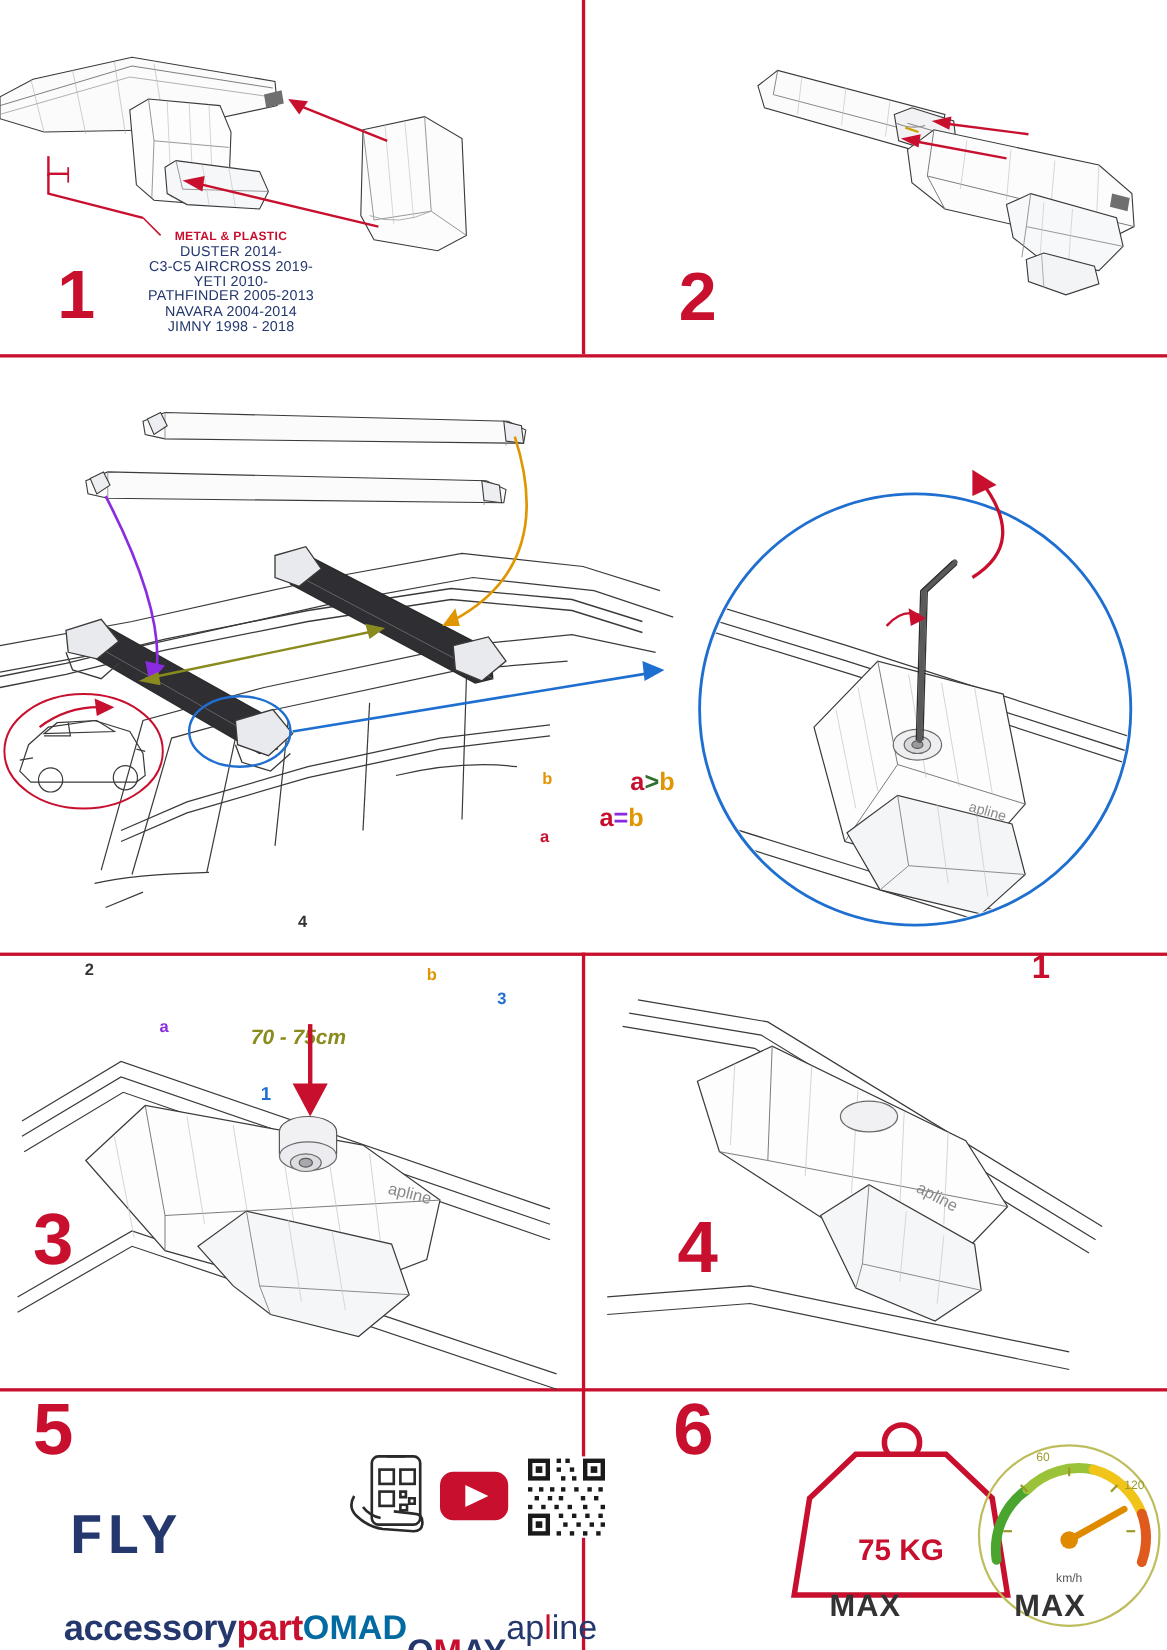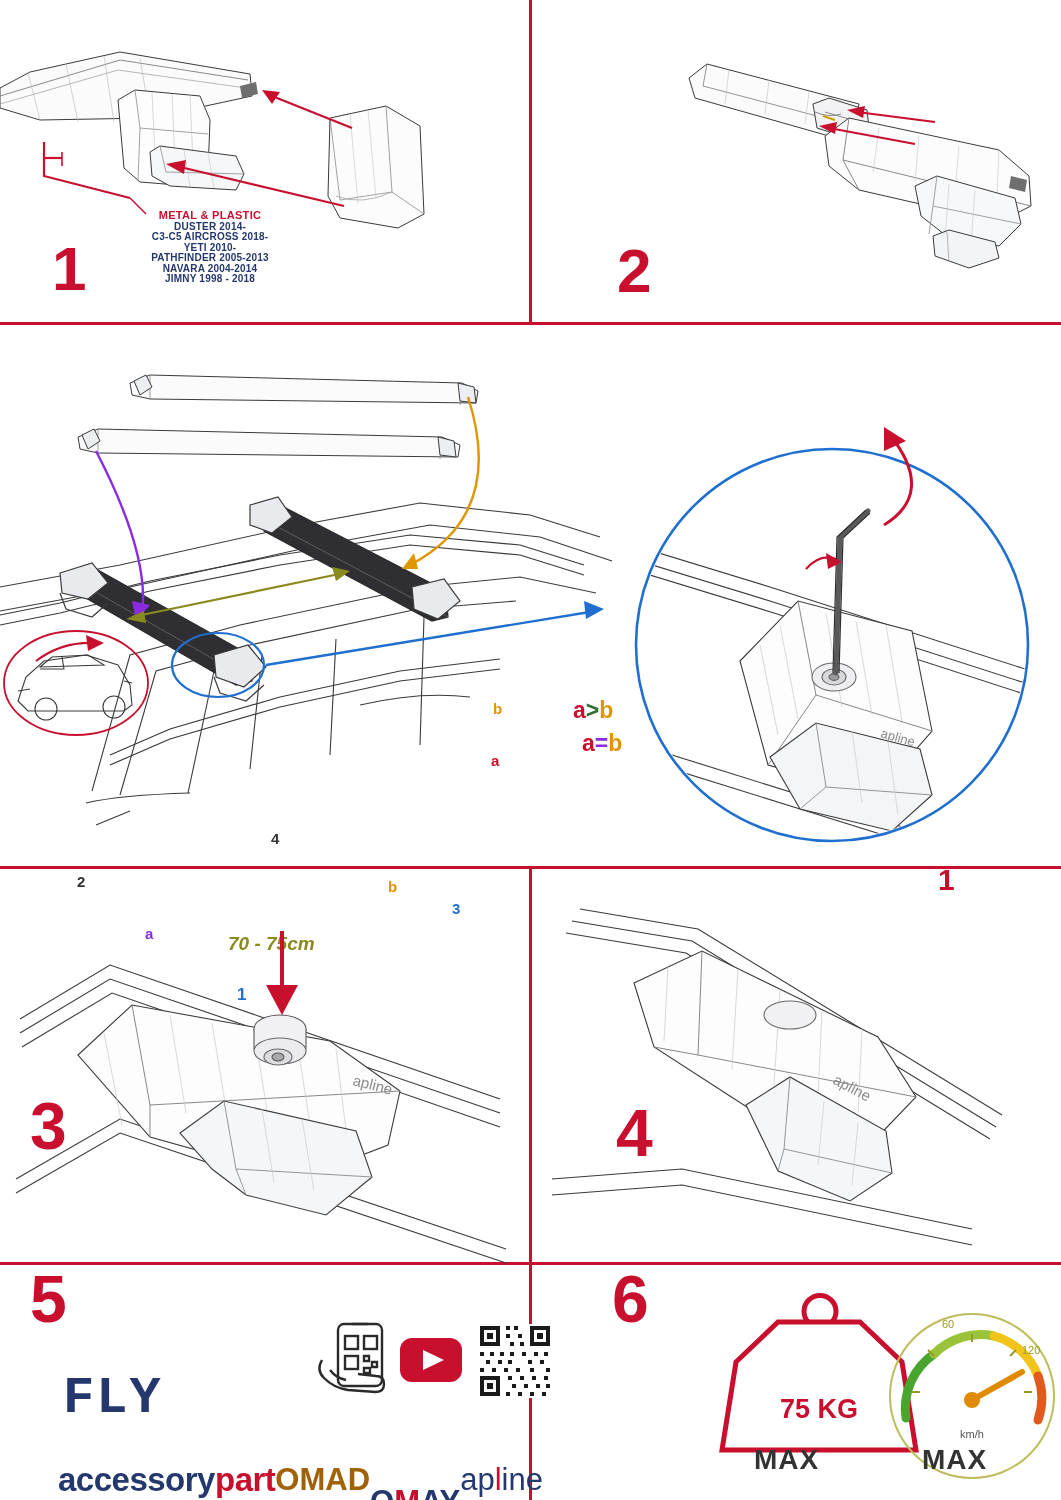--- a/index.html
+++ b/index.html
@@ -5,21 +5,21 @@
   html,body{margin:0;padding:0;background:#ffffff;}
   body{width:1061px;height:1500px;position:relative;font-family:"Liberation Sans",sans-serif;overflow:hidden;}
   .sheet{position:absolute;inset:0;}
   .hr{position:absolute;left:0;width:1061px;height:3px;background:#c8102e;}
   .vr{position:absolute;width:3px;background:#c8102e;}
   .panel{position:absolute;}
   .stepnum{position:absolute;font-family:"Liberation Sans",sans-serif;font-weight:700;color:#c8102e;font-size:62px;line-height:1;letter-spacing:-2px;}
   svg{display:block;overflow:visible;}
   .metal-plastic{position:absolute;text-align:center;line-height:1.05;}
   .mp-title{color:#c8102e;font-size:11px;font-weight:700;letter-spacing:.3px;}
-  .mp-list{color:#24386e;font-size:10px;font-weight:700;letter-spacing:.2px;}
+  .mp-list{color:#24386e;font-size:13px;font-weight:400;letter-spacing:.2px;}
   .ab{position:absolute;font-size:23px;font-weight:700;}
   .ab .a{color:#c8102e;}
   .ab .gt{color:#2f6f2f;}
   .ab .b{color:#e09600;}
   .ab2 .a{color:#c8102e;}
   .ab2 .eq{color:#8a2be2;}
   .ab2 .b{color:#e09600;}
   .big1234{position:absolute;font-size:46px;font-weight:700;letter-spacing:-1px;}
   .big1234 .g{color:#7d7d7d;}
   .big1234 .bl{color:#1f6fd0;}
@@ -27,21 +27,21 @@
   .mark{position:absolute;font-size:15px;font-weight:700;}
   .mark.blue{color:#1f6fd0;}
   .mark.red{color:#c8102e;}
   .mark.ora{color:#e09600;}
   .mark.pur{color:#8a2be2;}
   .mark.dark{color:#333;}
   .brandrow{position:absolute;display:flex;align-items:center;}
   .fly{font-size:52px;font-weight:700;color:#24386e;letter-spacing:2px;font-family:"Liberation Sans",sans-serif;}
   .acc{font-size:33px;font-weight:700;color:#24386e;letter-spacing:-0.5px;}
   .acc .part{color:#c8102e;}
-  .omad{font-size:31px;font-weight:700;color:#a16207;letter-spacing:0px;}
+  .omad{font-size:31px;font-weight:700;color:#0369a1;letter-spacing:0px;}
   .omay{font-size:31px;font-weight:700;color:#24386e;margin-top:44px;}
   .omay .m{color:#c8102e;}
   .apline{font-size:31px;color:#24386e;letter-spacing:0px;}
   .apline .l{color:#c8102e;}
   .maxlbl{position:absolute;font-size:28px;font-weight:700;color:#333;letter-spacing:1px;}
   .kg{font-size:27px;font-weight:700;fill:#c8102e;}
   .gaugetxt{font-size:11px;fill:#9a9a28;}
   .kmh{font-size:11px;fill:#555;}
 </style>
 </head>
@@ -93,21 +93,21 @@
         <path d="M62 152 L62 166" stroke-width="1.6"></path>
         <path d="M44 142 L44 160"></path>
       </g>
       <g stroke="#c8102e" stroke-width="1.4" fill="none">
         <path d="M130 198 L146 214"></path>
       </g>
     </svg>
     <div class="metal-plastic" style="left:110px;top:210px;width:200px;">
       <div class="mp-title">METAL &amp; PLASTIC</div>
       <div class="mp-list">DUSTER 2014-</div>
-      <div class="mp-list">C3-C5 AIRCROSS 2018-</div>
+      <div class="mp-list">C3-C5 AIRCROSS 2019-</div>
       <div class="mp-list">YETI 2010-</div>
       <div class="mp-list">PATHFINDER 2005-2013</div>
       <div class="mp-list">NAVARA 2004-2014</div>
       <div class="mp-list">JIMNY 1998 - 2018</div>
     </div>
     <div class="stepnum" style="left:52px;top:238px;">1</div>
   </div>
 
   <div class="panel" style="left:529px;top:0;width:532px;height:322px;">
     <svg width="532" height="322" viewBox="0 0 532 322">
@@ -243,21 +243,21 @@
     <div class="mark ora" style="left:388px;top:553px;">b</div>
     <div class="mark blue" style="left:237px;top:660px;font-size:17px;">1</div>
     <div class="mark dark" style="left:77px;top:548px;">2</div>
     <div class="mark blue" style="left:452px;top:575px;">3</div>
     <div class="mark dark" style="left:271px;top:505px;">4</div>
     <div class="dim" style="left:228px;top:608px;">70 - 75cm</div>
 
     <div class="ab" style="left:573px;top:372px;">
       <span class="a">a</span><span class="gt">&gt;</span><span class="b">b</span>
     </div>
-    <div class="ab ab2" style="left:582px;top:405px;">
+    <div class="ab ab2" style="left:545px;top:405px;">
       <span class="a">a</span><span class="eq">=</span><span class="b">b</span>
     </div>
     <div class="stepnum" style="left:30px;top:768px;font-size:66px;">3</div>
   </div>
 
   <div class="panel" style="left:620px;top:325px;width:441px;height:541px;">
     <svg width="441" height="541" viewBox="0 0 441 541">
 
       <circle cx="212" cy="320" r="196" fill="none" stroke="#1f6fd0" stroke-width="2.6"></circle>
       <defs>

